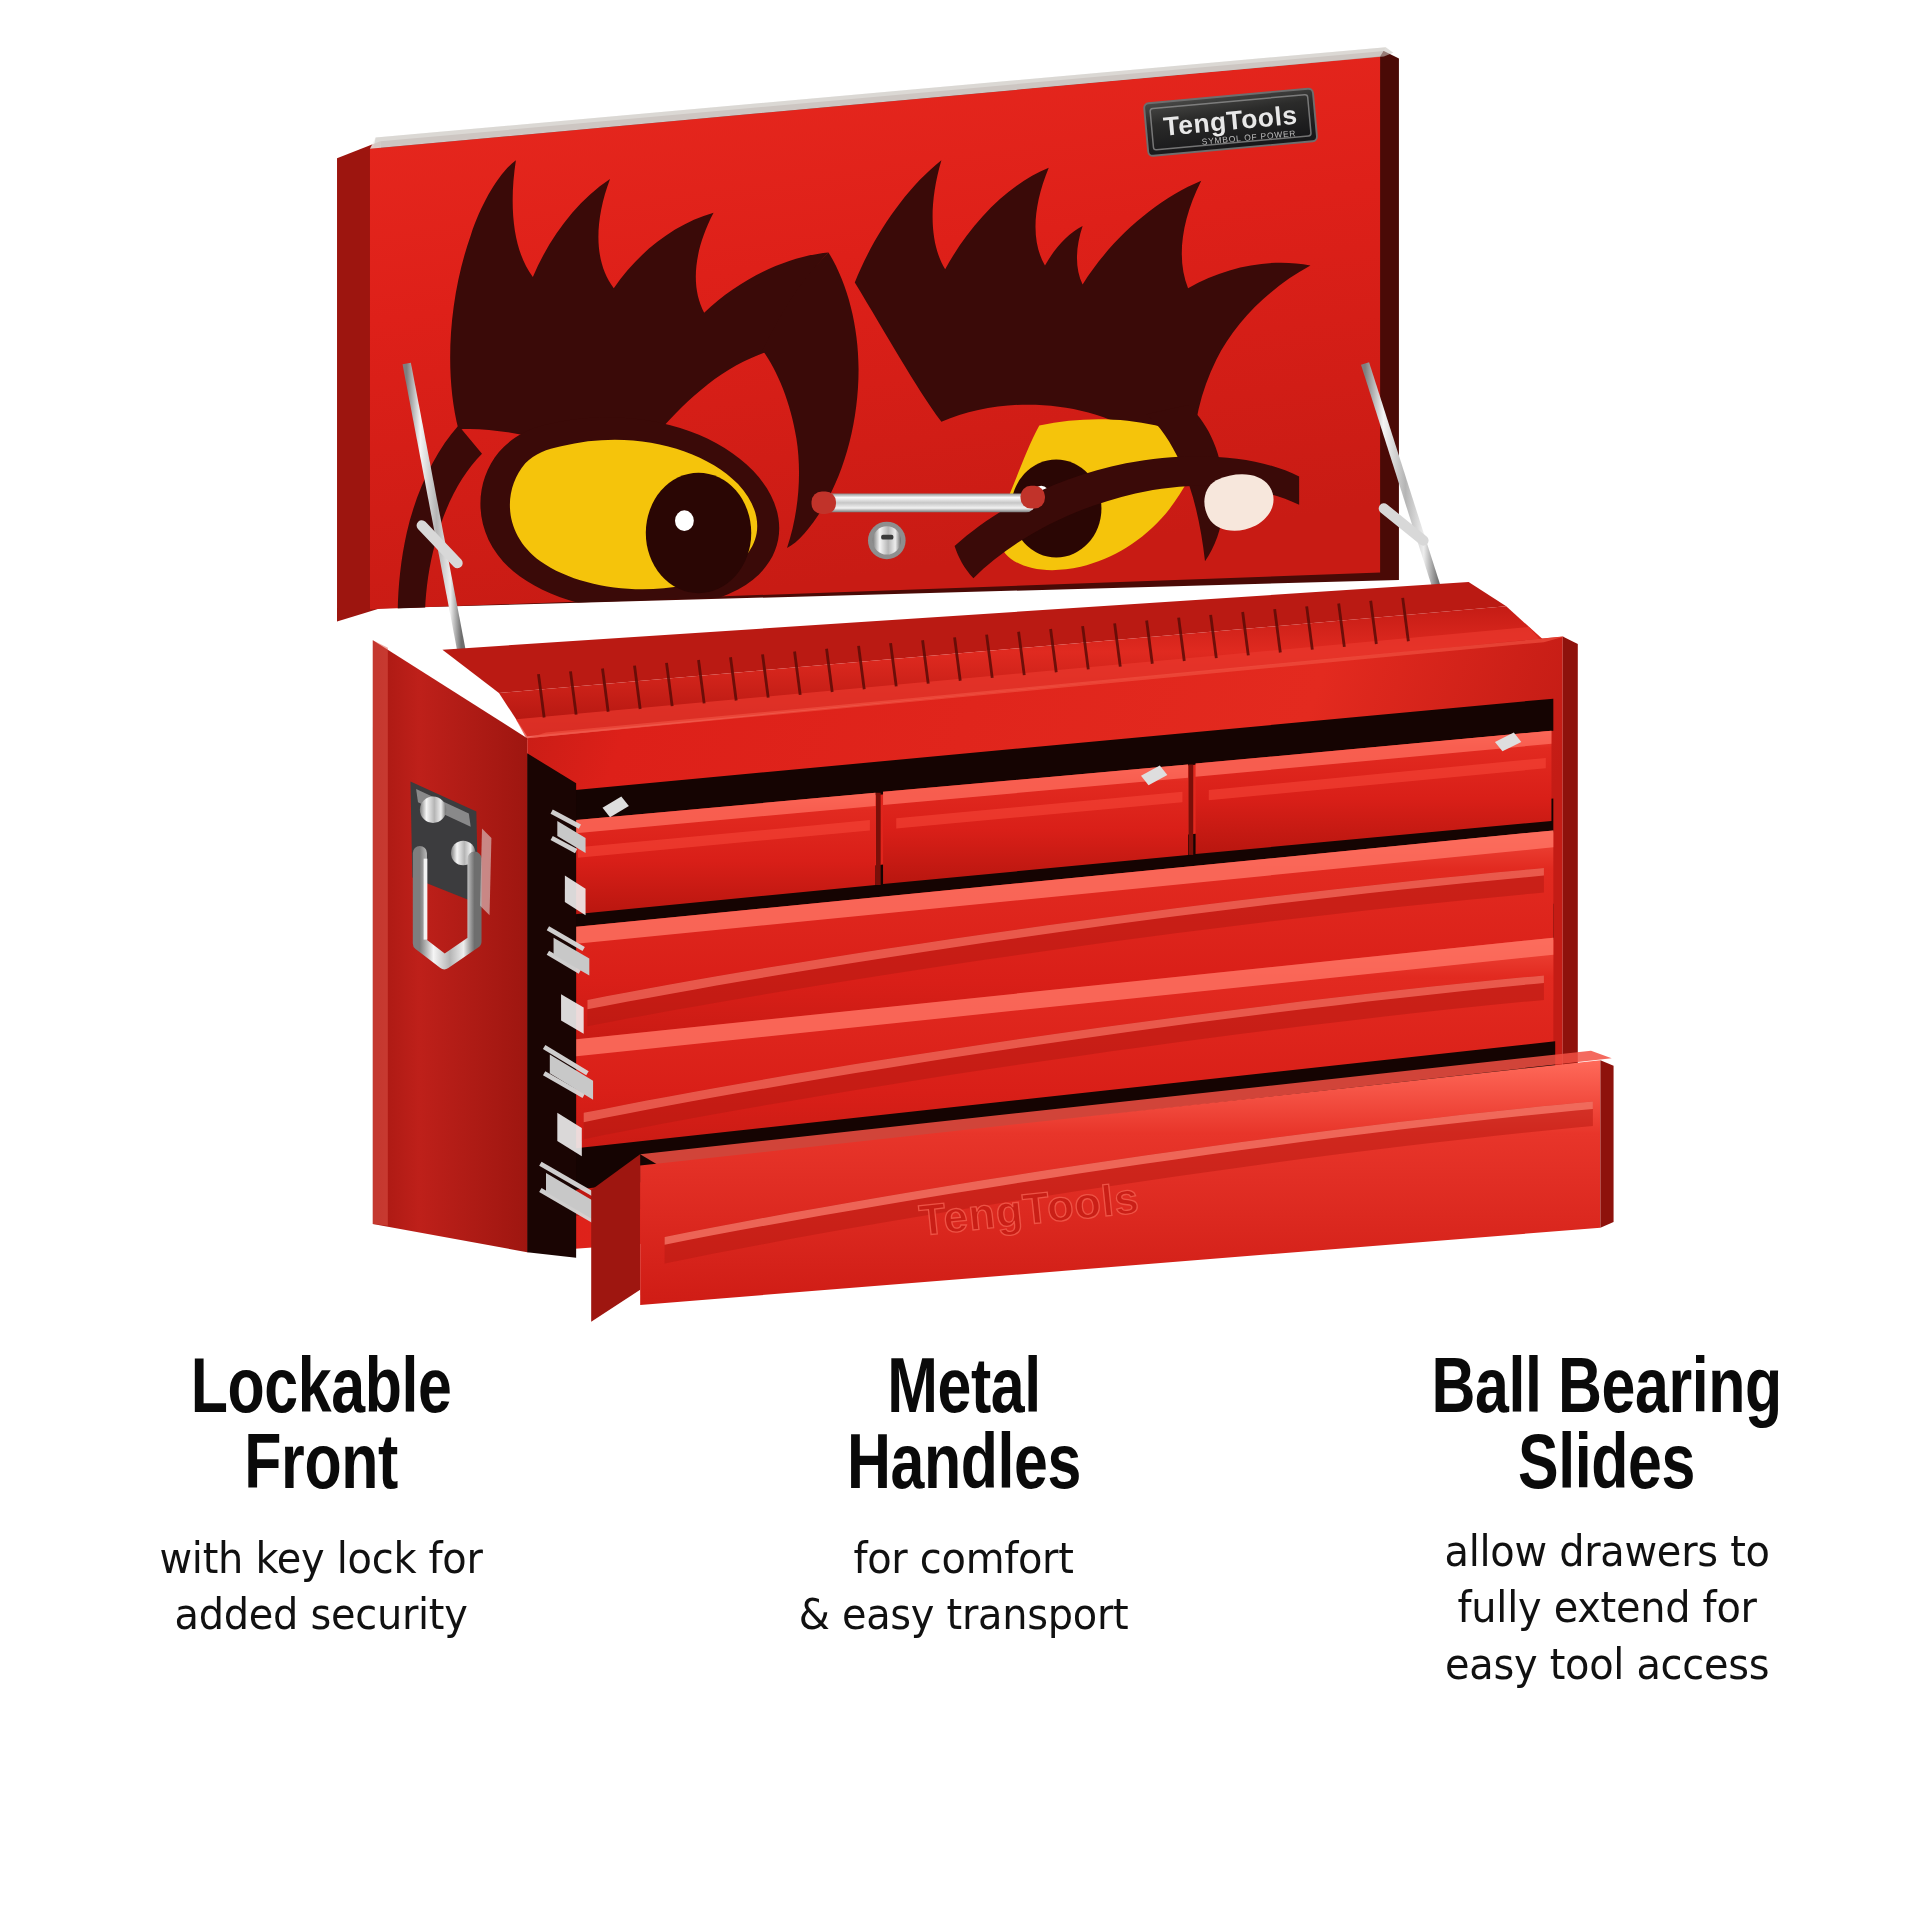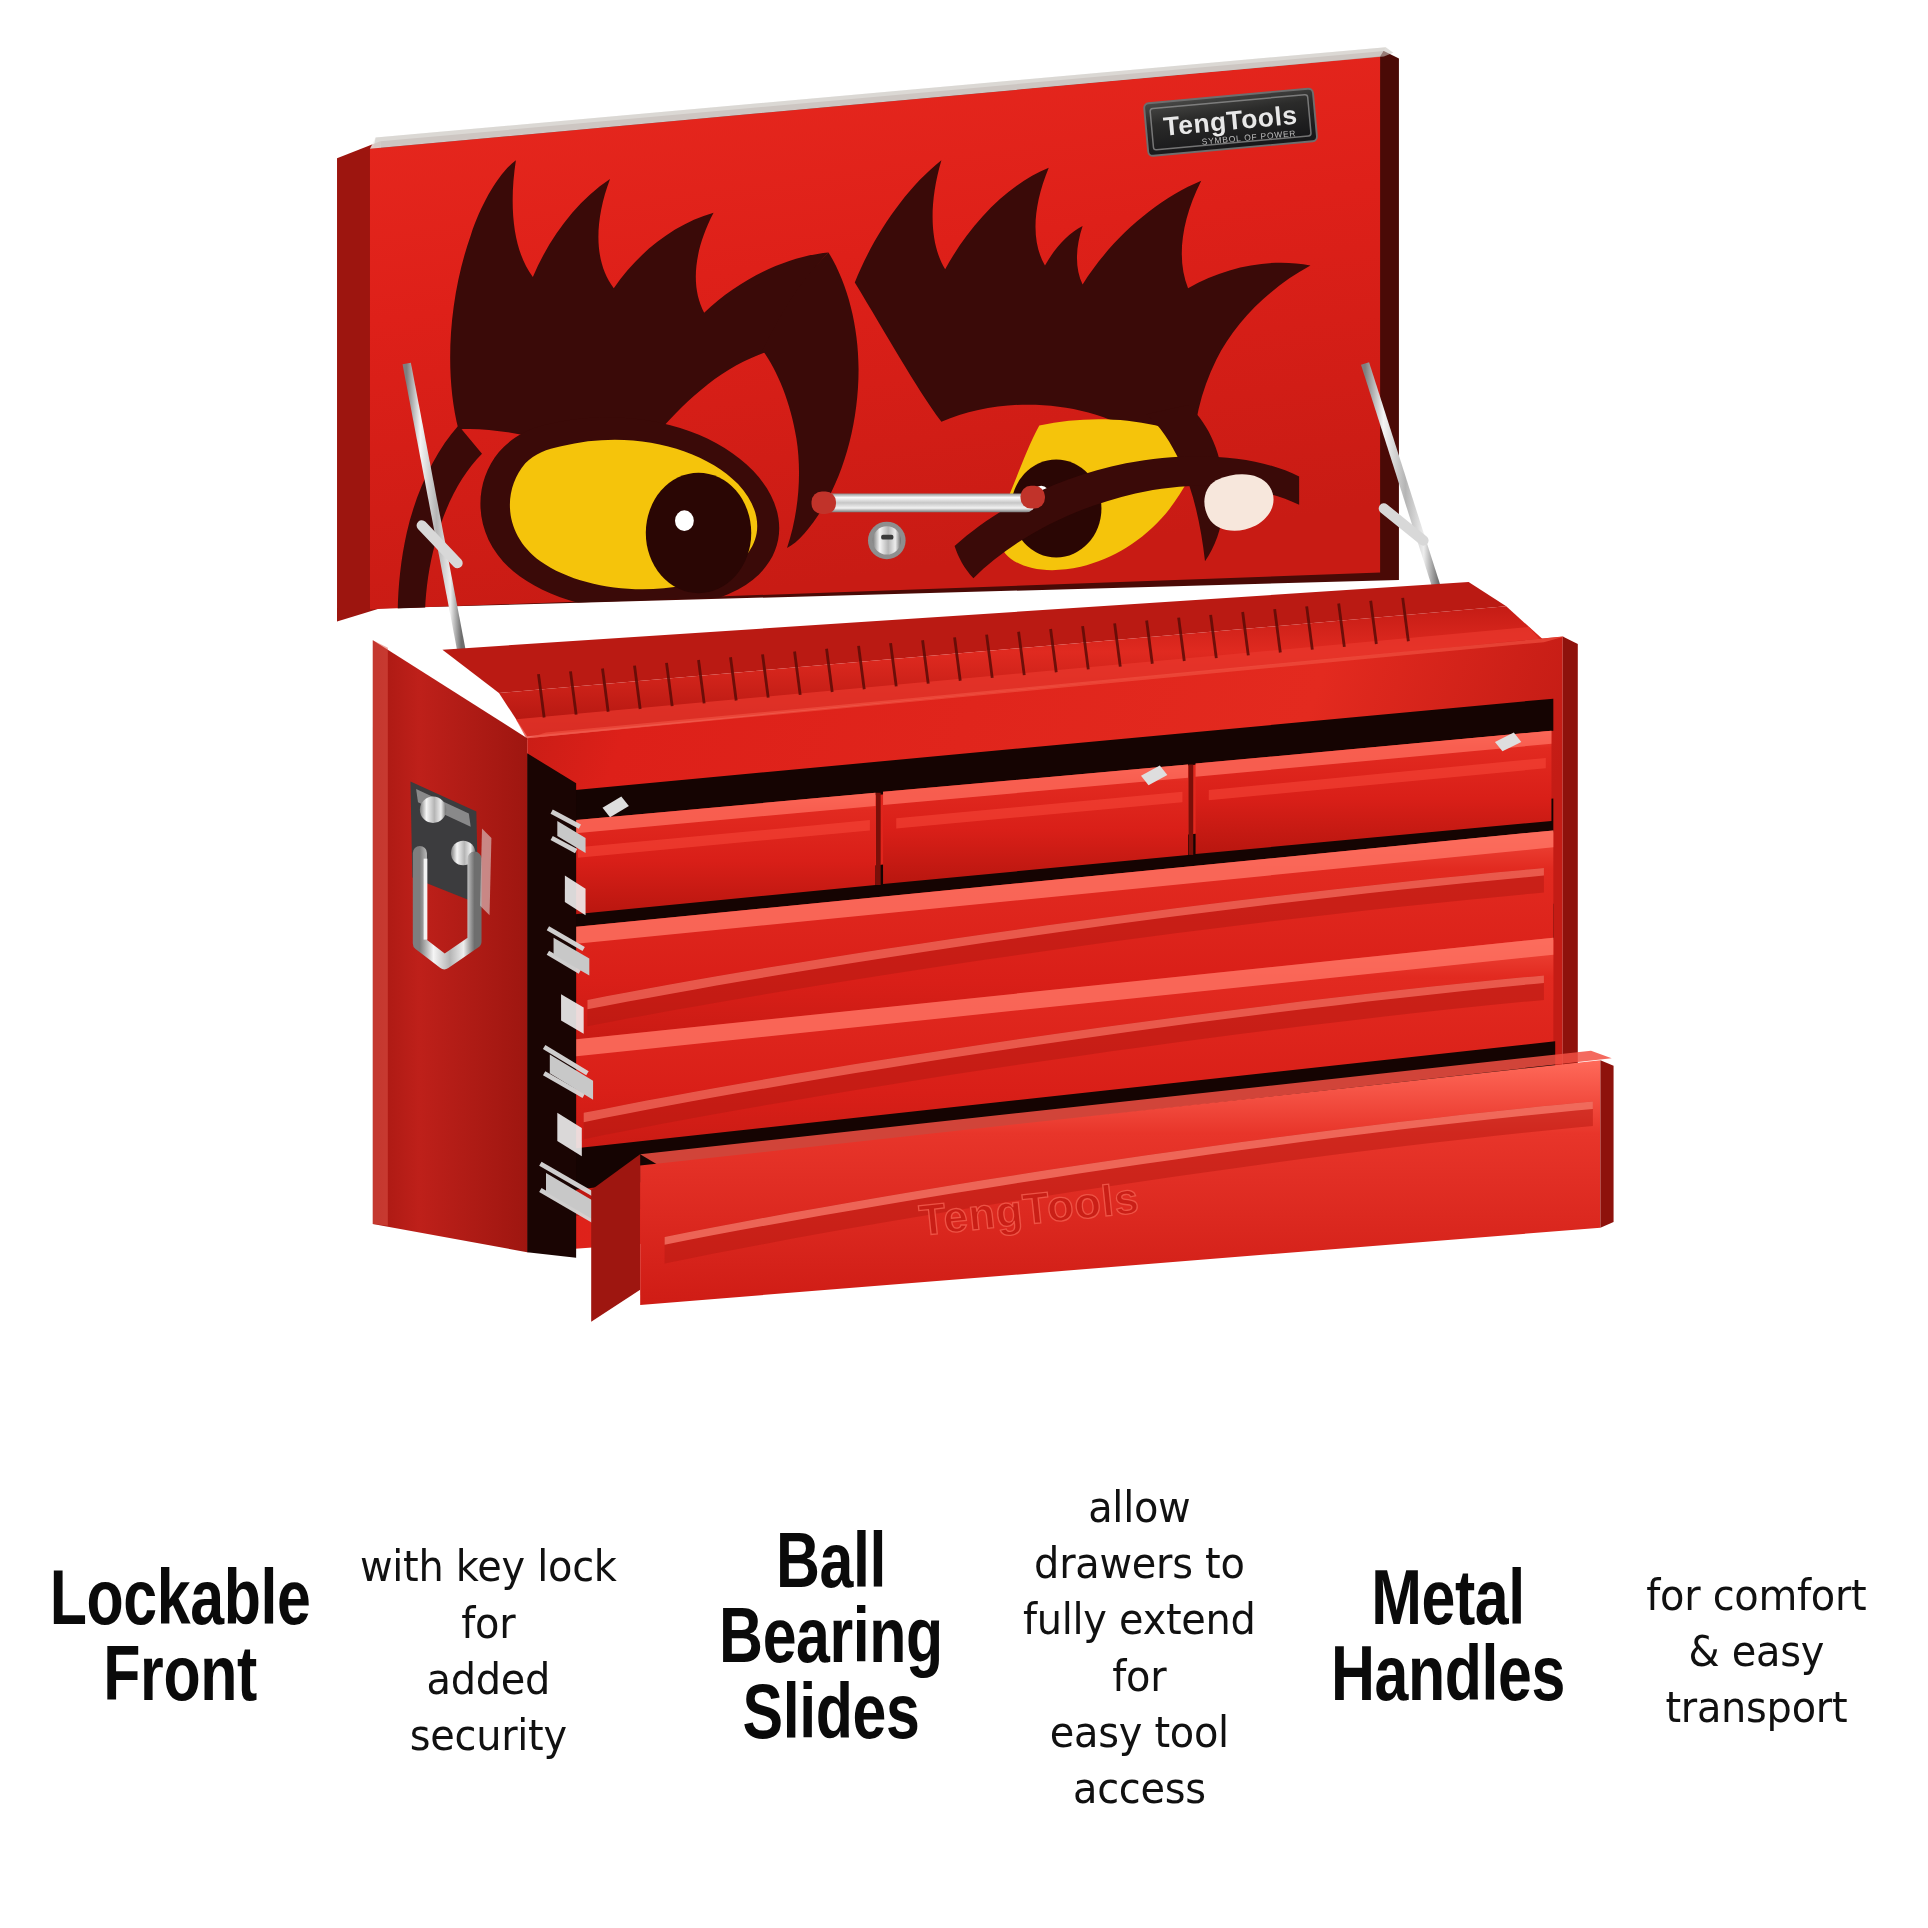--- a/index.html
+++ b/index.html
@@ -11,21 +11,21 @@
 
   
   #product{position:absolute;left:0;top:0;width:1928px;height:1337px;}
 
   .svgwrap{position:absolute;inset:0;}
   .svgwrap svg{display:block;width:1928px;height:1337px;}
 
   
   #features{position:absolute;left:0;top:1348px;width:1928px;height:580px;
             display:flex;}
-  .feature{flex:1 1 33.3333%;display:flex;
+  .feature{flex:1 1 33.3333%;display:flex;flex-direction:column;
            align-items:center;padding:0 13px;box-sizing:border-box;}
   .feat-title{
       font-family:"Liberation Sans Narrow","Liberation Sans",sans-serif;
       font-weight:700;
       font-size:78px;
       line-height:0.97;
       letter-spacing:-0.5px;
       text-align:center;
       color:#0a0a0a;
       transform:scaleX(0.78);
@@ -424,30 +424,30 @@
 
   <div id="features">
 
     <div class="feature col-0">
       <div class="feat-title">Lockable
 Front</div>
       <div class="feat-body">with key lock for
 added security</div>
     </div>
 
+    <div class="feature col-1">
+      <div class="feat-title">Metal
+Handles</div>
+      <div class="feat-body">for comfort
+&amp; easy transport</div>
+    </div>
+
     <div class="feature col-2">
       <div class="feat-title">Ball Bearing
 Slides</div>
       <div class="feat-body">allow drawers to
 fully extend for
 easy tool access</div>
     </div>
 
-    <div class="feature col-1">
-      <div class="feat-title">Metal
-Handles</div>
-      <div class="feat-body">for comfort
-&amp; easy transport</div>
-    </div>
-
   </div>
 </div>
 
 
 </body></html>

